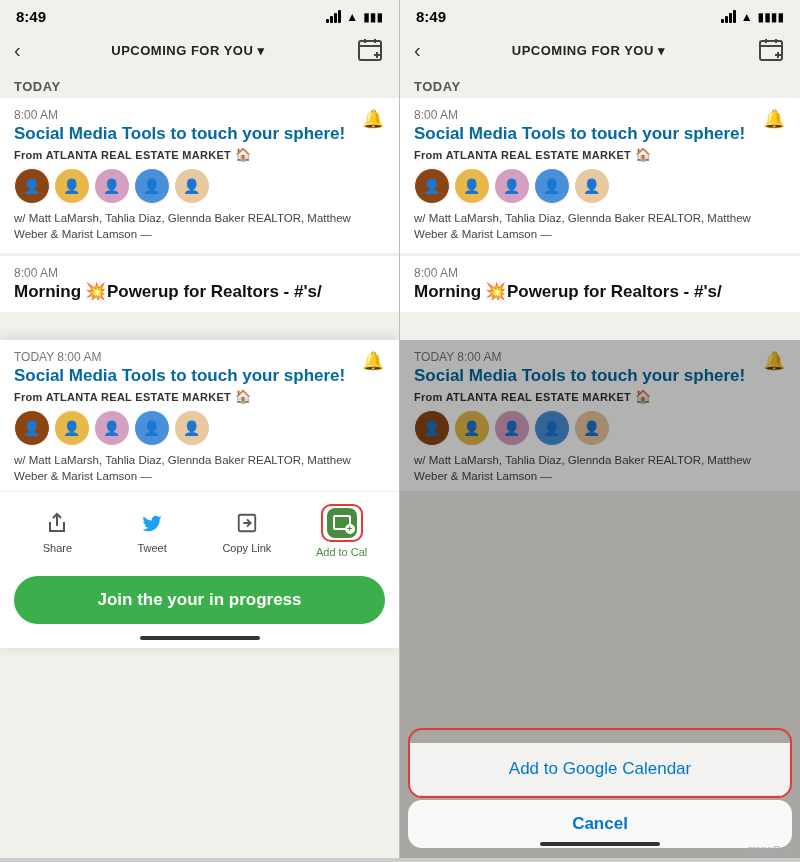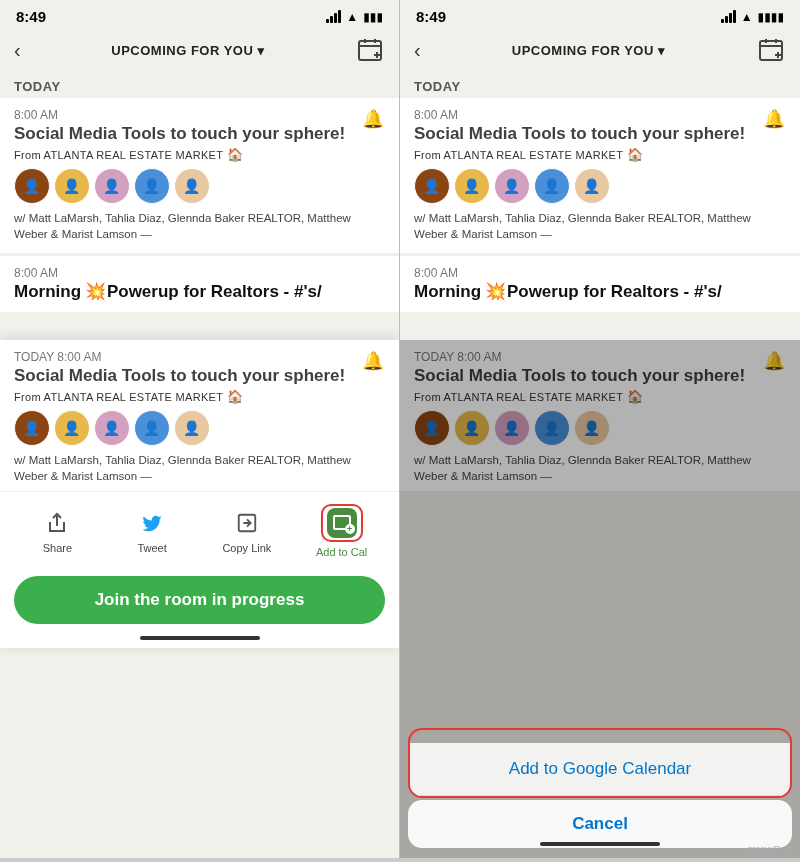--- a/index.html
+++ b/index.html
@@ -103,27 +103,27 @@
       position: relative;
     }
     .event-time {
       font-size: 12px;
       color: #777;
       margin-bottom: 2px;
     }
     .event-title {
       font-size: 17px;
       font-weight: 700;
-      color: #404040;
+      color: #0369a1;
       line-height: 1.2;
       margin-bottom: 3px;
     }
     .event-source {
       font-size: 11px;
-      font-weight: 400;
+      font-weight: 700;
       color: #333;
       letter-spacing: 0.3px;
       display: flex;
       align-items: center;
       gap: 4px;
       margin-bottom: 6px;
     }
     .house-icon {
       color: #4a8c3f;
       font-size: 13px;
@@ -434,21 +434,21 @@
             <div class="cal-add-icon">
               <div class="cal-add-inner">
                 <div class="cal-add-plus">+</div>
               </div>
             </div>
           </div>
           <span class="action-label">Add to Cal</span>
         </div>
       </div>
 
-      <button class="join-btn">Join the room in progress</button>
+      <button class="join-btn">Join the your in progress</button>
       <div class="home-indicator"></div>
     </div>
   </div>
 
   <div class="phone-screen">
 
     <div class="status-bar">
       <span class="status-time">8:49</span>
       <div class="status-icons">
         <div class="signal-bars">

